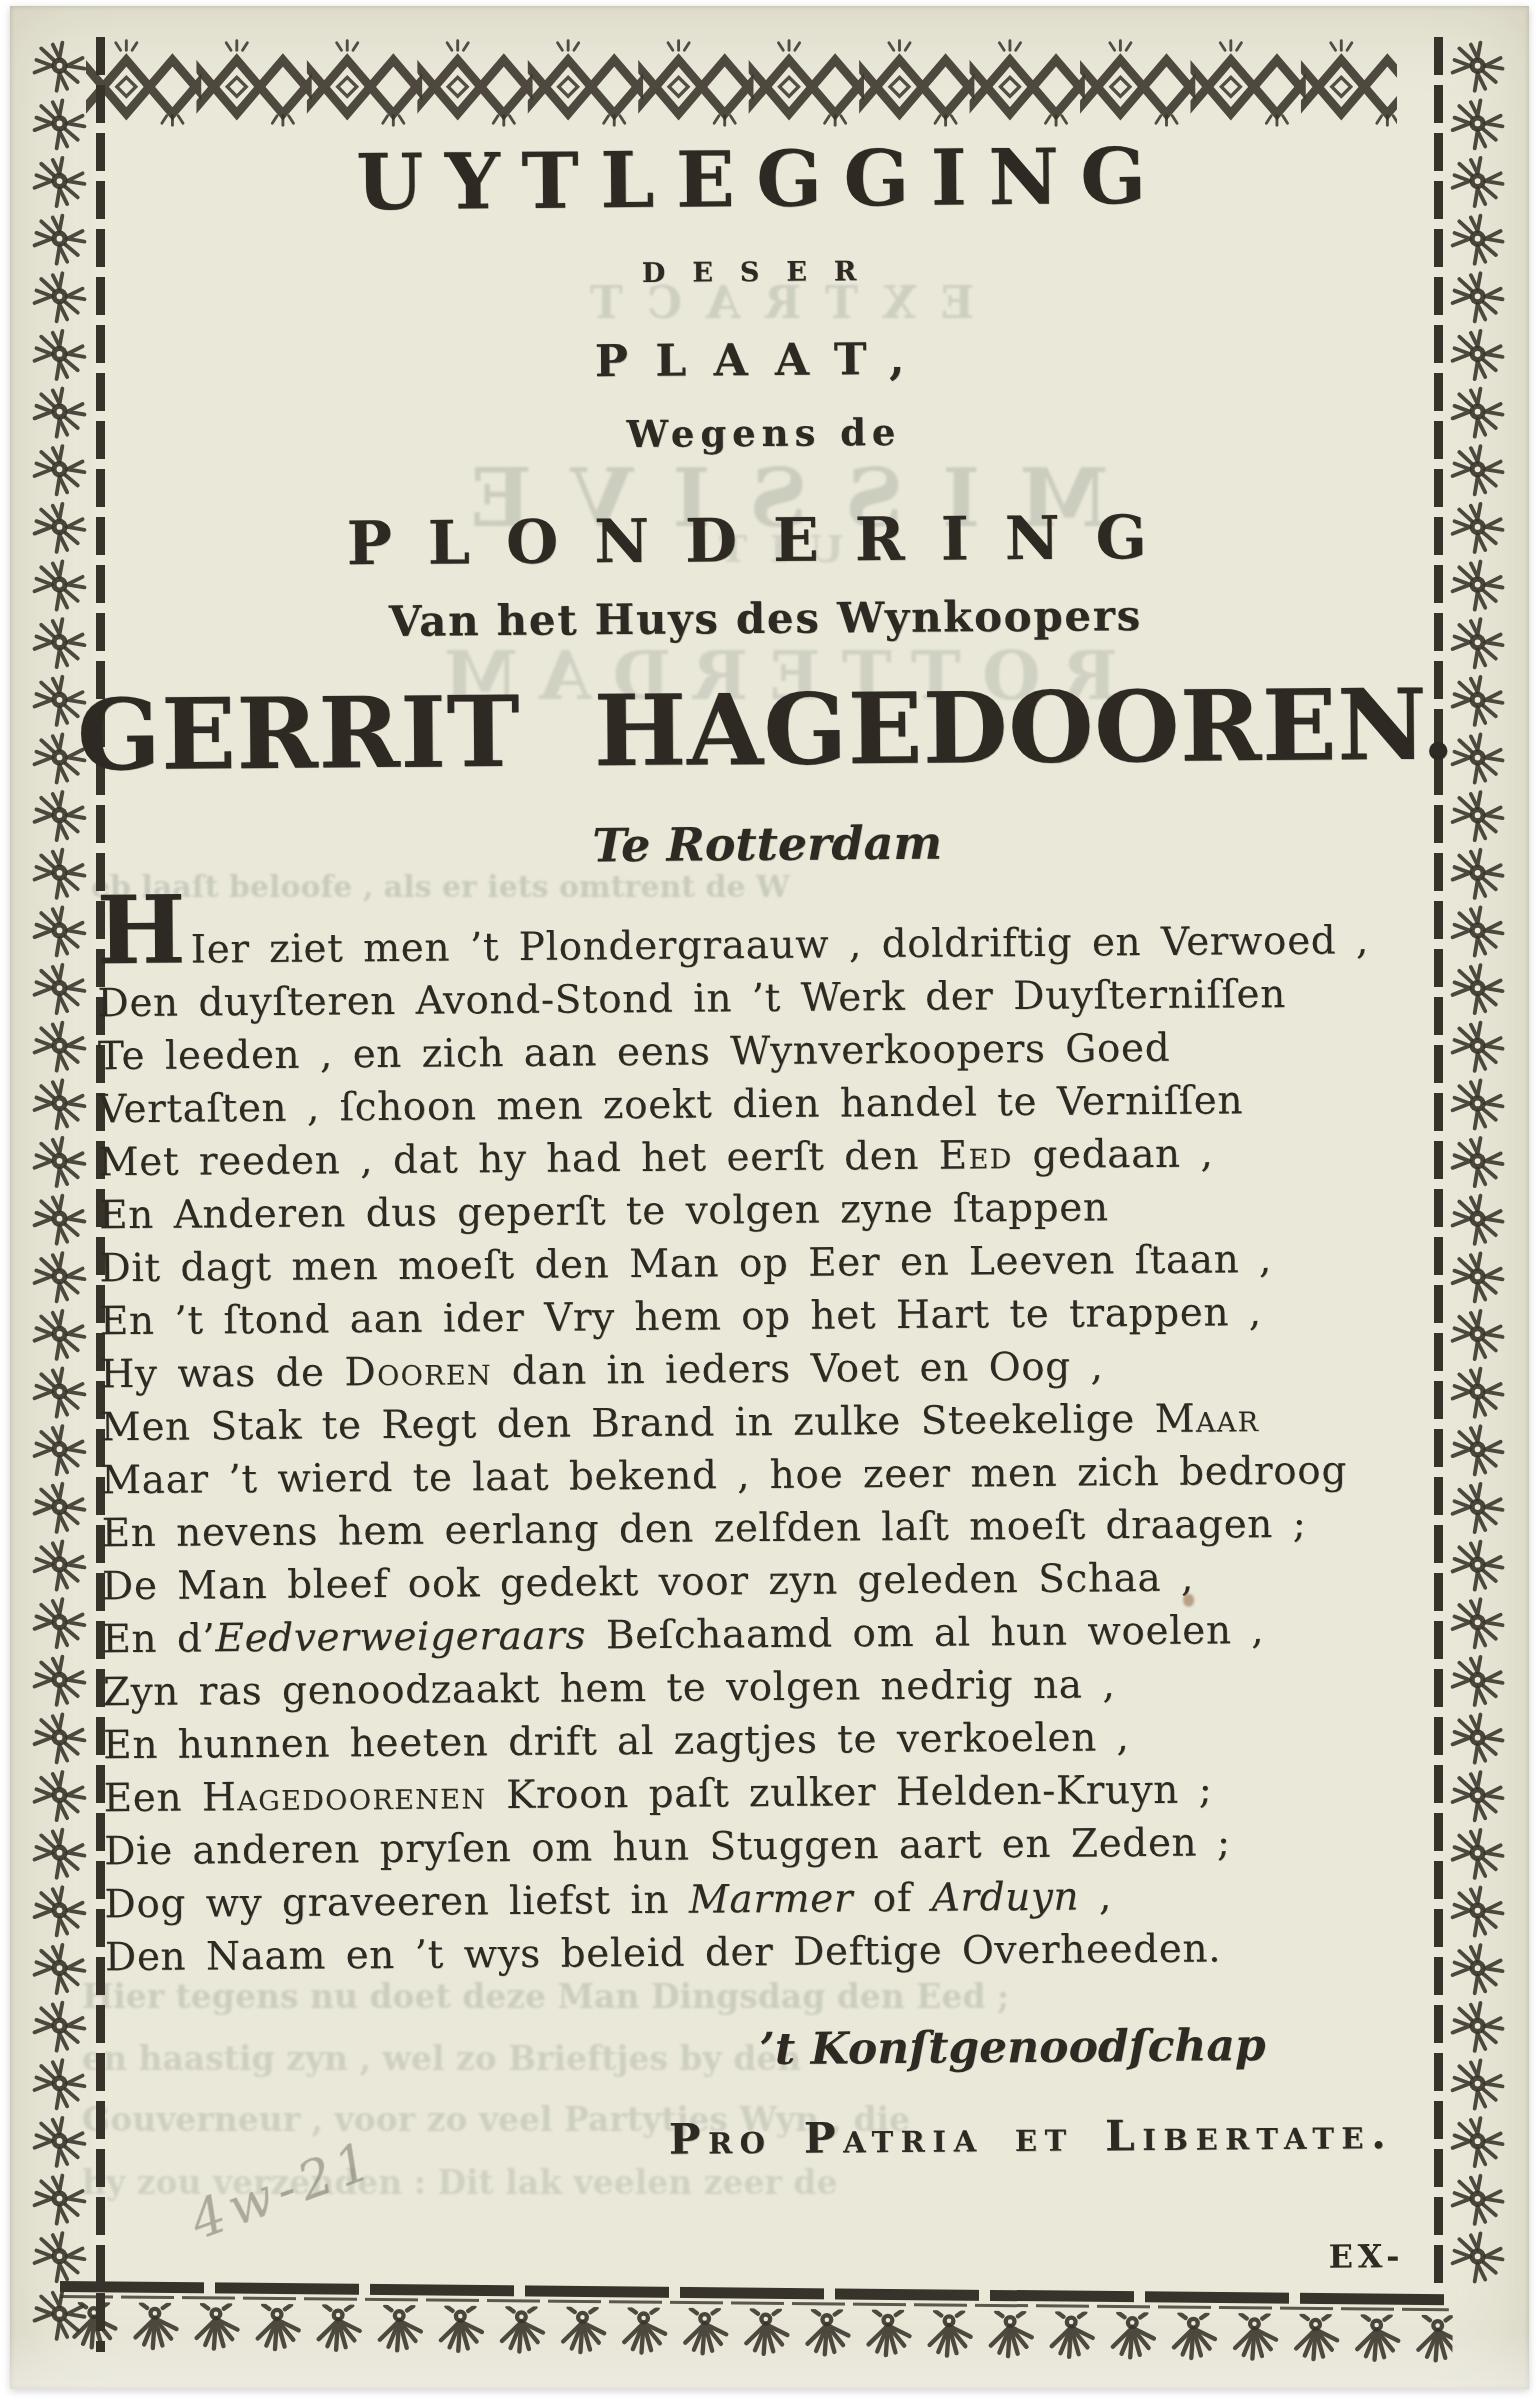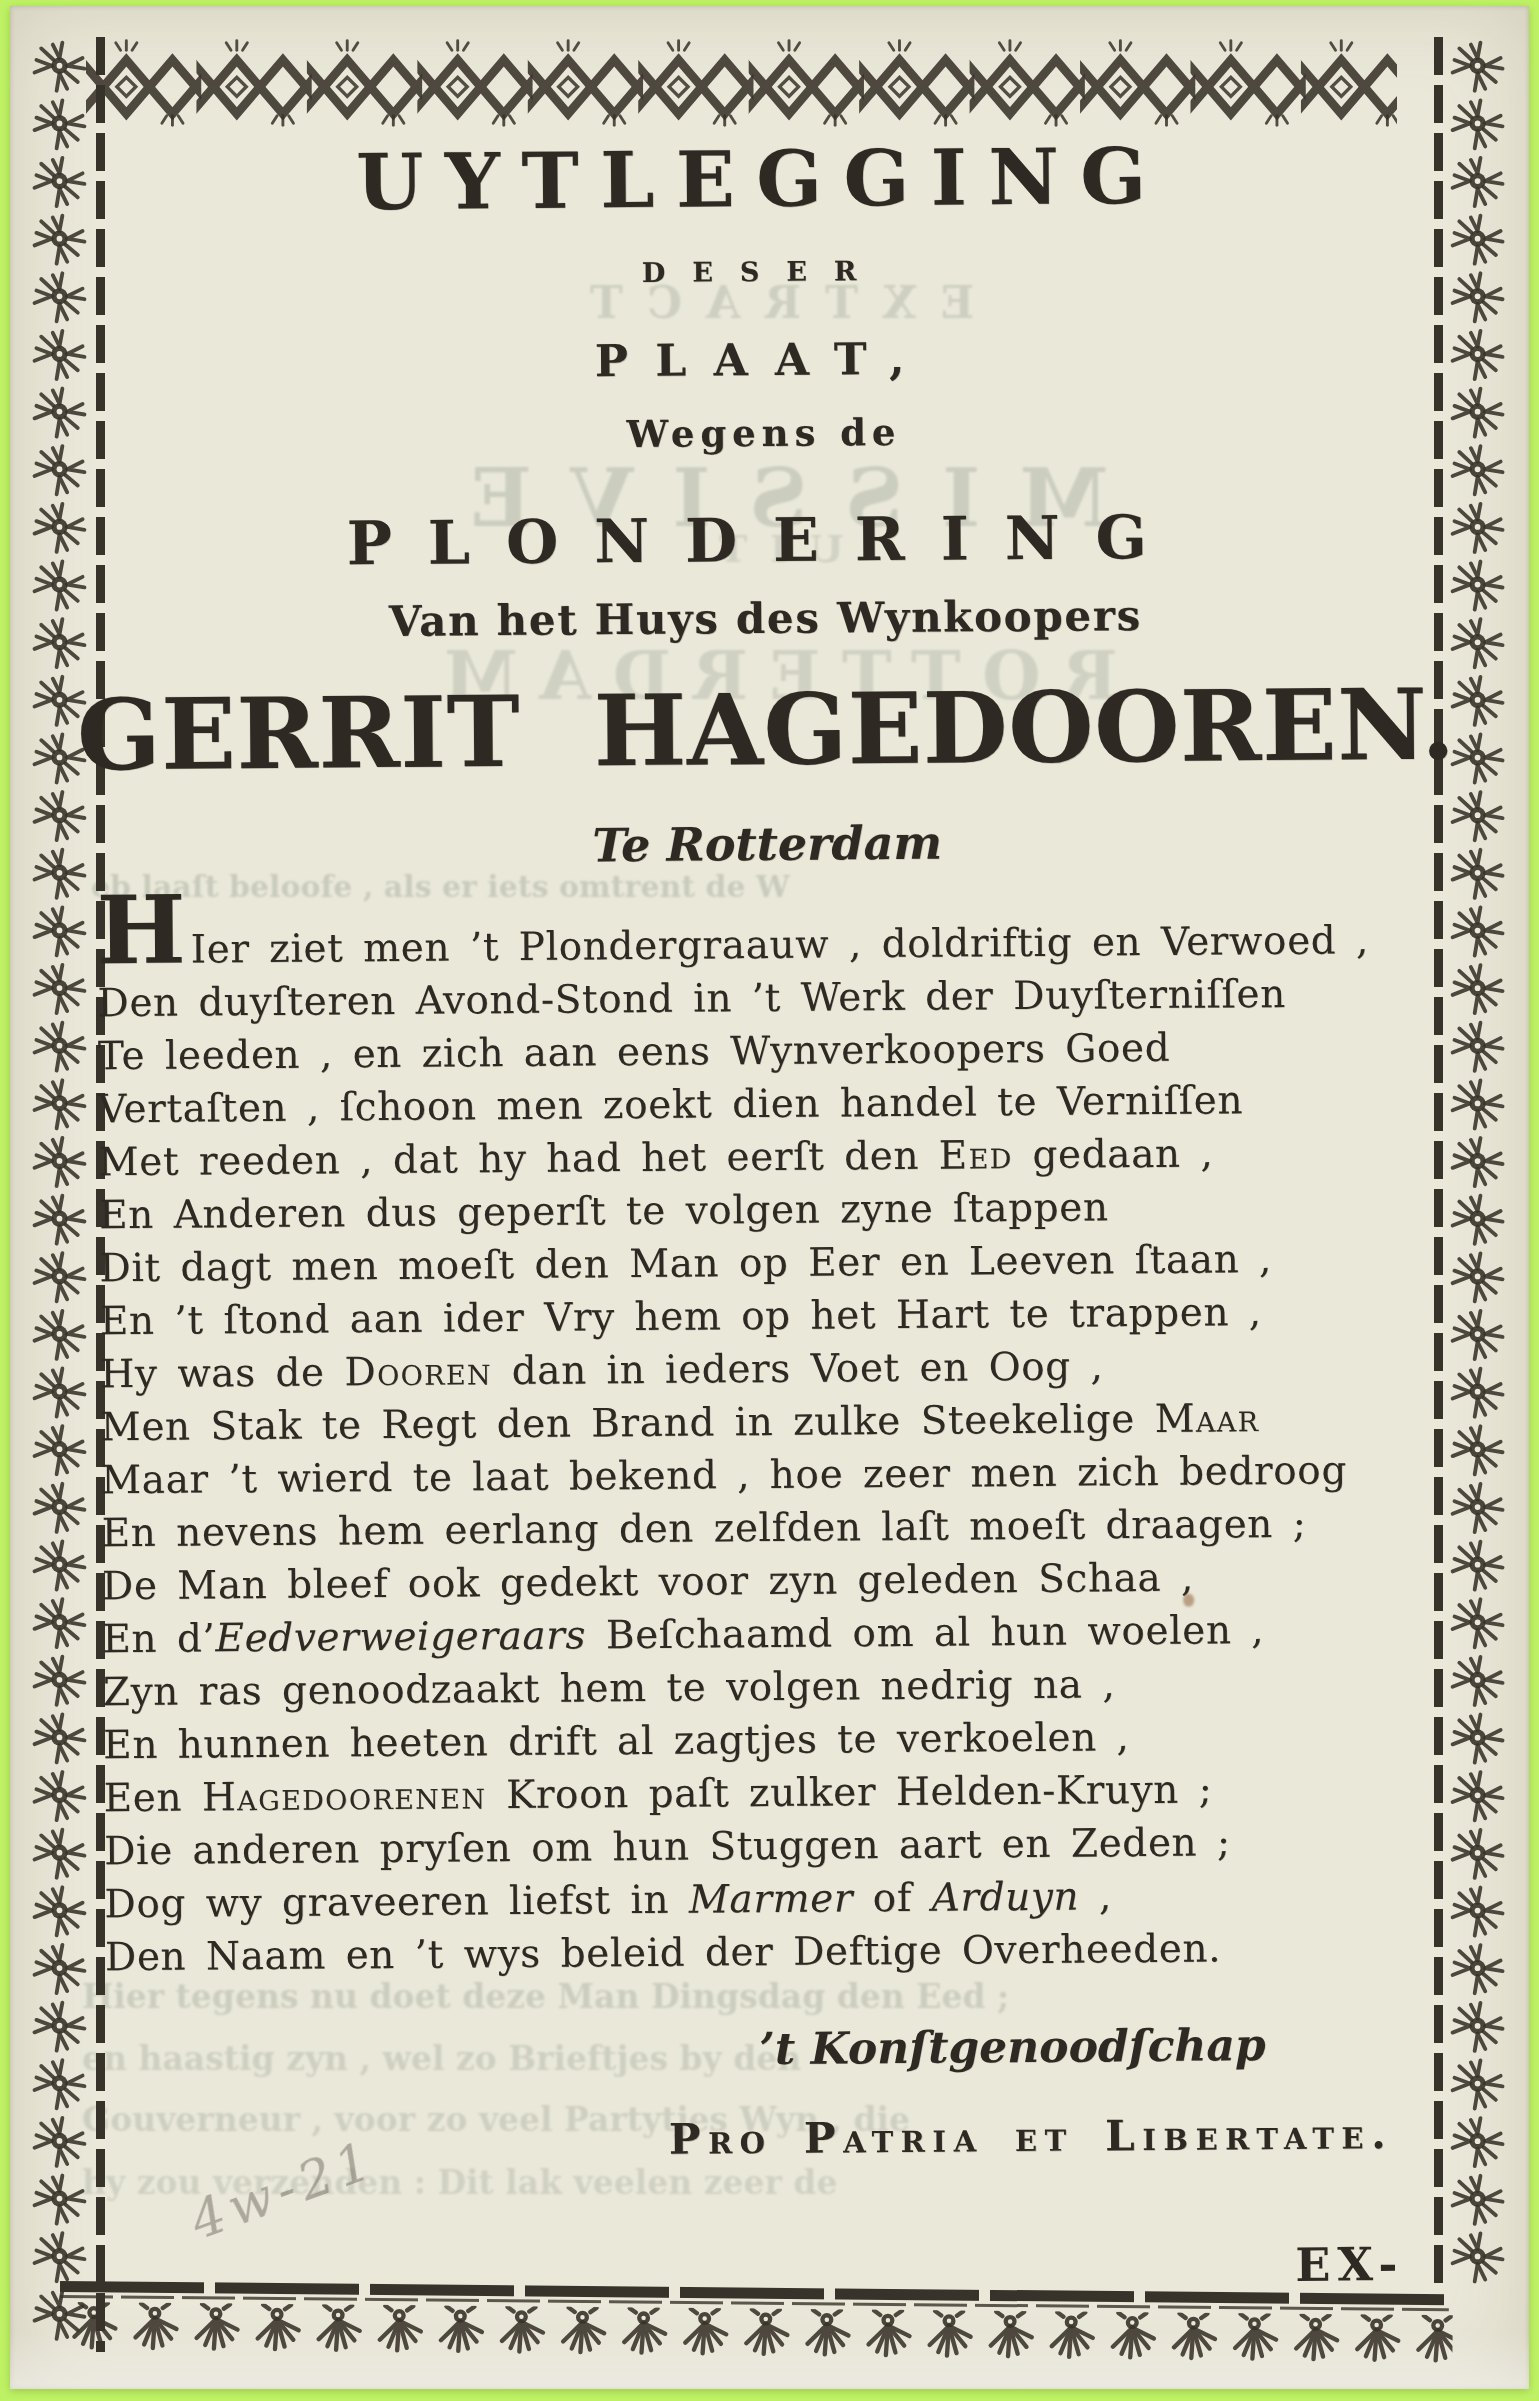--- a/index.html
+++ b/index.html
@@ -1,16 +1,16 @@
 <!DOCTYPE html>
 <html><head>
 <meta charset="utf-8">
 <style>
   html,body{margin:0;padding:0;background:#d8d5c6;}
-  #scan{position:relative;width:1540px;height:2402px;background:#bef264;overflow:hidden;
+  #scan{position:relative;width:1540px;height:2402px;background:#ffffff;overflow:hidden;
         font-family:"DejaVu Serif","Liberation Serif",serif;}
   #paper{position:absolute;left:9.6px;top:5.8px;right:11.5px;bottom:13.4px;background:#eae8d9;
          box-shadow:inset 0 0 86px rgba(110,98,66,.20), inset 0 0 5.8px rgba(90,80,55,.25), 0 1.9px 7.7px rgba(0,0,0,.18);}
   #paper:after{content:"";position:absolute;left:0;right:0;bottom:0;height:58px;
          background:linear-gradient(to bottom,rgba(255,255,255,0),rgba(255,255,255,.45));}
   
   #ghost-layer,#border-layer,#content{position:absolute;inset:0;}
   #content{transform:rotate(-0.45deg);transform-origin:769px 1201px;color:#2e2922;}
   .ghost{position:absolute;color:#7d8a7c;filter:blur(1.2px);white-space:nowrap;font-weight:700;}
   .ghost.mir{transform:scaleX(-1);}
@@ -32,21 +32,21 @@
      text-shadow:0.5px 0.5px 0 rgba(46,41,34,.28);}
   .dropcap{font-size:94px;line-height:0;font-weight:600;letter-spacing:4.8px;}
   .sc{font-variant:small-caps;letter-spacing:1.4px;}
   .it{font-style:italic;}
   
   #signature{position:absolute;top:2023px;right:281px;font-size:44px;font-style:italic;font-weight:600;
      text-shadow:0.5px 0.5px 0 rgba(46,41,34,.25);}
   #motto{position:absolute;top:2114px;right:154px;font-size:42px;font-weight:700;
      font-variant:small-caps;letter-spacing:.18em;word-spacing:.22em;white-space:nowrap;
      text-shadow:0.6px 0.6px 0 rgba(46,41,34,.28);}
-  #catchword{position:absolute;top:2242px;right:144px;font-size:46px;font-weight:700;letter-spacing:.15em;}
+  #catchword{position:absolute;top:2242px;right:144px;font-size:32px;font-weight:700;letter-spacing:.15em;}
   #pencil{position:absolute;left:187px;top:2160px;font-size:52px;color:#7a746a;opacity:.55;
      font-style:italic;transform:rotate(-20deg);filter:blur(0.6px);letter-spacing:.12em;}
   
   svg.band{position:absolute;}
   .dash-v{position:absolute;width:8.6px;
      background:repeating-linear-gradient(to bottom,#38332a 0 38px,rgba(56,51,42,0) 38px,rgba(56,51,42,0) 48px);}
   #bottom-border{position:absolute;left:0;top:0;width:1540px;height:2402px;transform:rotate(.55deg);transform-origin:67px 2286px;}
   #bottom-bar{position:absolute;left:60px;top:2281px;width:1389px;height:10.6px;
      background:repeating-linear-gradient(to right,#38332a 0 144px,rgba(56,51,42,0) 144px 155px);}
   #bottom-thin{position:absolute;left:60px;top:2295px;width:1389px;height:2.9px;

